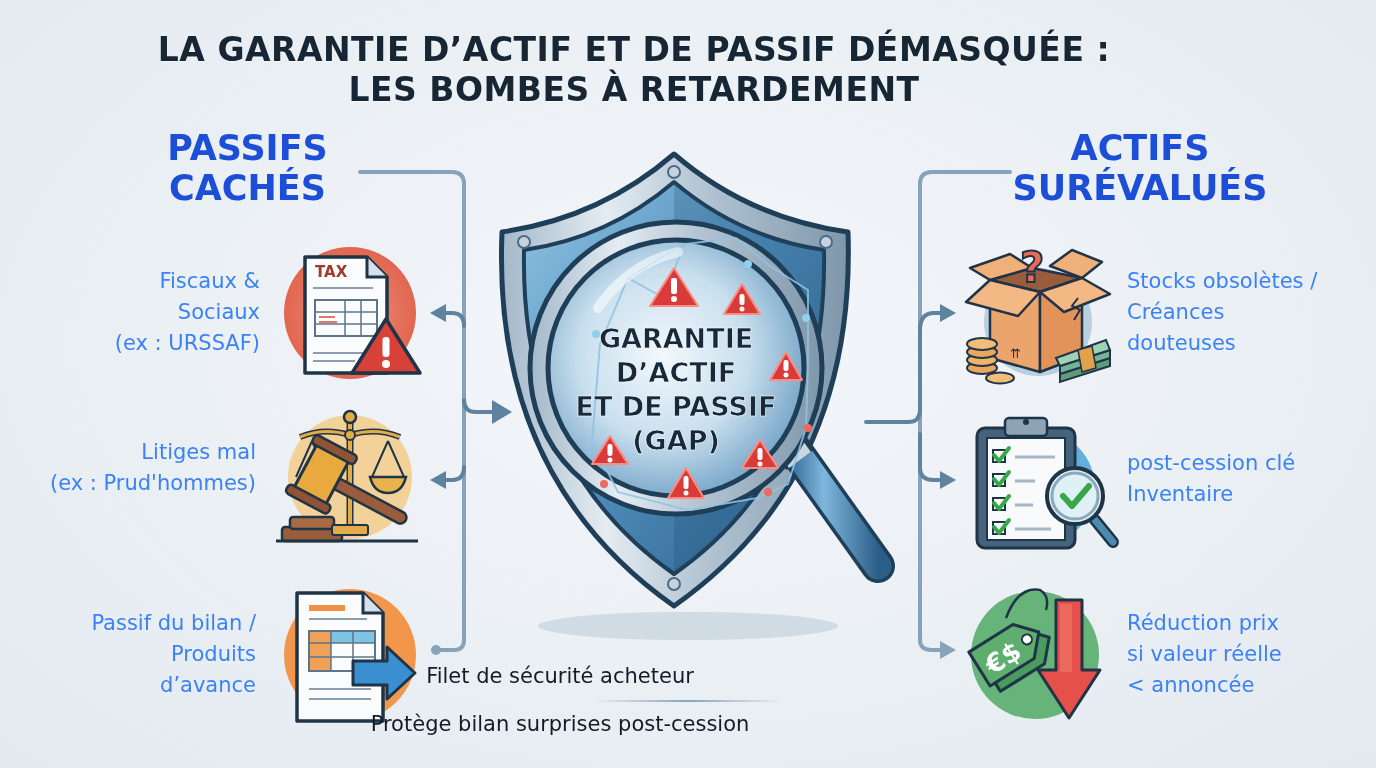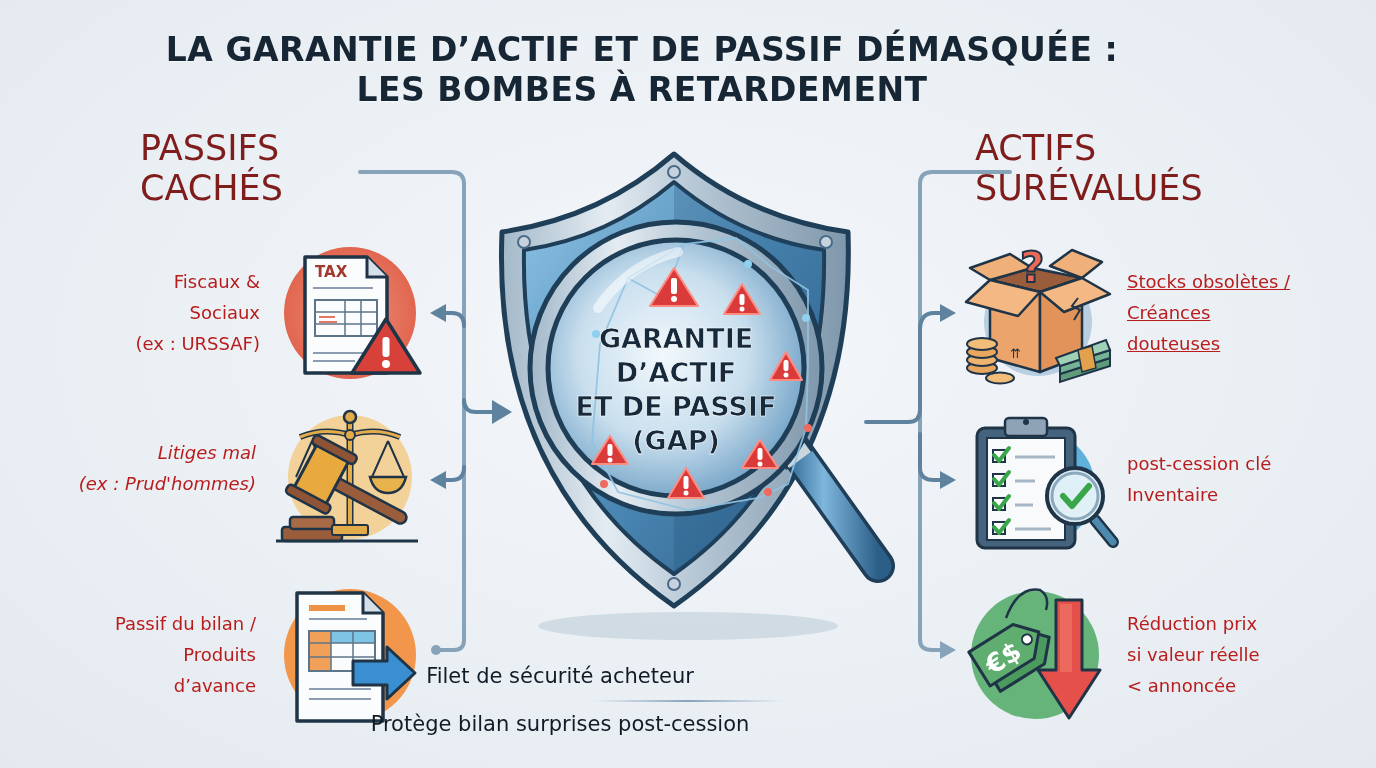--- a/index.html
+++ b/index.html
@@ -8,30 +8,29 @@
     background: radial-gradient(ellipse at 50% 45%, #f4f7fa 0%, #eaeff4 60%, #e3e9ef 100%);
     font-family: "DejaVu Sans", "Liberation Sans", sans-serif;
     color: #121c26;
     position: relative;
   }
   .title {
     position: absolute; left: 0; top: 30px; width: 1268px;
     text-align: center; font-weight: bold; font-size: 33px; line-height: 40px;
     color: #172634; letter-spacing: 0.5px;
     text-shadow: 0 1px 0 rgba(255,255,255,0.6);
-    margin-left: 8px;
   }
   .section-head {
-    position: absolute; font-weight: normal; font-size: 35px; line-height: 40px;
-    color: #7f1d1d; text-align: left;
+    position: absolute; font-weight: bold; font-size: 35px; line-height: 40px;
+    color: #1d4ed8; text-align: center;
   }
   .sh-left { left: 140px; top: 128px; width: 215px; }
   .sh-right { left: 975px; top: 128px; width: 330px; }
   .item-text {
-    position: absolute; font-size: 18px; line-height: 31px; color: #b91c1c;
+    position: absolute; font-size: 21px; line-height: 31px; color: #3b82f6;
   }
   .left-text { text-align: right; }
   .right-text { text-align: left; }
   .icon { position: absolute; }
   .caption {
     position: absolute; left: 0; width: 1120px; text-align: center;
     font-size: 21px; color: #121c26;
   }
   .cap-divider {
     position: absolute; left: 593px; top: 700px; width: 190px; height: 2px;
@@ -81,21 +80,21 @@
     <polygon points="956,480 940,471 940,489"></polygon>
   </g>
   <polygon points="956,650 940,641 940,659" fill="#86a3ba"></polygon>
 </svg>
 
 <div class="item-text left-text" style="left:60px;top:266px;width:200px;">
   <div>Fiscaux &amp;</div>
   <div>Sociaux</div>
   <div>(ex : URSSAF)</div>
 </div>
-<div class="item-text left-text" style="left:40px;top:437px;width:216px;font-style:italic;">
+<div class="item-text left-text" style="left:40px;top:437px;width:216px;">
   <div>Litiges mal</div>
   <div>(ex : Prud'hommes)</div>
 </div>
 <div class="item-text left-text" style="left:40px;top:608px;width:216px;">
   <div>Passif du bilan /</div>
   <div>Produits</div>
   <div>d’avance</div>
 </div>
 
 <svg class="icon" style="left:275px;top:245px" width="150" height="140" viewBox="0 0 150 140">
@@ -162,21 +161,21 @@
   <rect x="34" y="46" width="66" height="40" fill="none" stroke="#5e7488" stroke-width="2"></rect>
   <line x1="34" y1="58" x2="100" y2="58" stroke="#5e7488" stroke-width="1.5"></line>
   <line x1="34" y1="72" x2="100" y2="72" stroke="#5e7488" stroke-width="1.5"></line>
   <line x1="56" y1="46" x2="56" y2="86" stroke="#5e7488" stroke-width="1.5"></line>
   <line x1="78" y1="46" x2="78" y2="86" stroke="#5e7488" stroke-width="1.5"></line>
   <line x1="34" y1="104" x2="96" y2="104" stroke="#8b9db0" stroke-width="2"></line>
   <line x1="34" y1="114" x2="96" y2="114" stroke="#8b9db0" stroke-width="2"></line>
   <path d="M78 76 H112 V62 L140 88 L112 114 V100 H78 Z" fill="#3a8fd0" stroke="#1f3447" stroke-width="3" stroke-linejoin="round"></path>
 </svg>
 
-<div class="item-text right-text" style="left:1127px;top:266px;width:240px;text-decoration:underline;">
+<div class="item-text right-text" style="left:1127px;top:266px;width:240px;">
   <div>Stocks obsolètes /</div>
   <div>Créances</div>
   <div>douteuses</div>
 </div>
 <div class="item-text right-text" style="left:1127px;top:448px;width:240px;">
   <div>post-cession clé</div>
   <div>Inventaire</div>
 </div>
 <div class="item-text right-text" style="left:1127px;top:608px;width:240px;">
   <div>Réduction prix</div>

